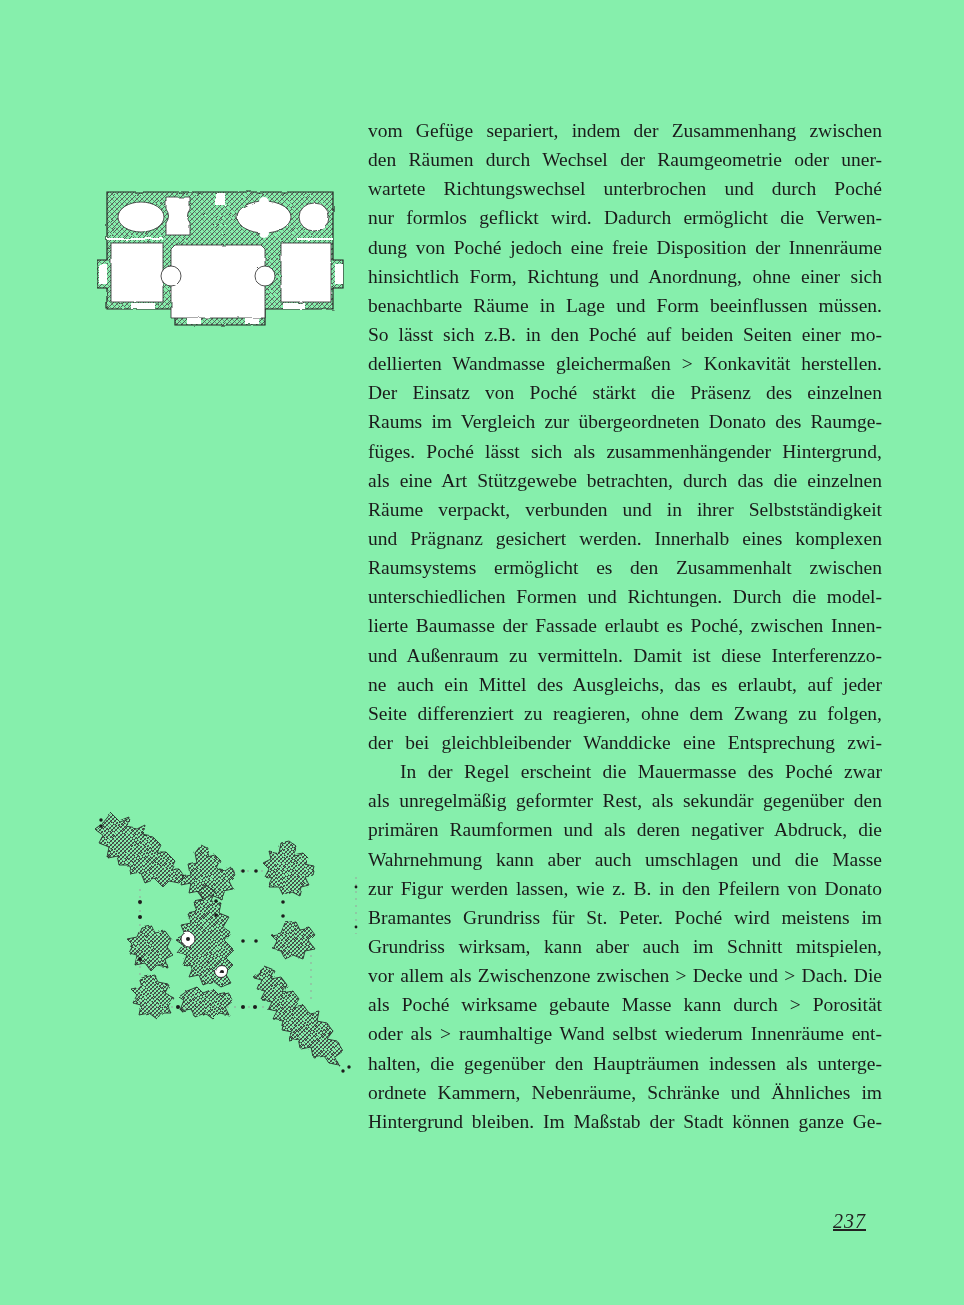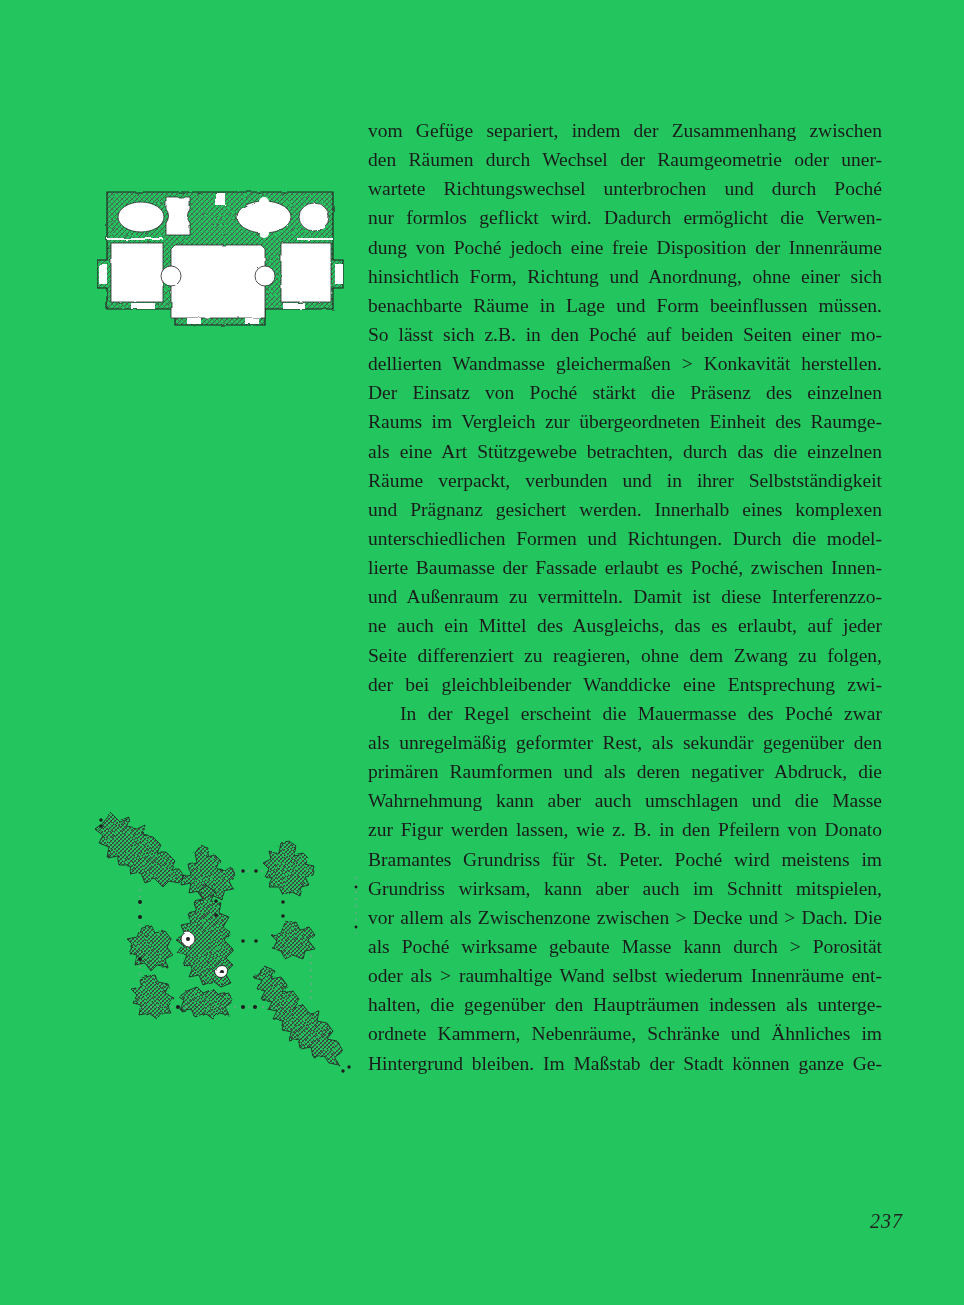--- a/index.html
+++ b/index.html
@@ -1,31 +1,31 @@
 <!DOCTYPE html>
 <html><head>
 <meta charset="utf-8">
 <style>
   html,body{margin:0;padding:0;background:#ffffff;}
   .page{
-    position:relative;width:964px;height:1305px;background:#22c55e;
+    position:relative;width:964px;height:1305px;background:#86efac;
     font-family:"Liberation Serif", serif;color:#1b1b1b;overflow:hidden;
   }
   .figure{position:absolute;}
   .figure svg{display:block;}
   .text-col{position:absolute;left:368px;top:116px;width:514px;}
   .line{
     font-size:19.5px;line-height:29.15px;height:29.15px;overflow:hidden;
     text-align:justify;text-align-last:justify;white-space:normal;
   }
   .line.indent{text-indent:32px;}
   .line.end{text-align:left;text-align-last:left;}
   .pageno{
-    position:absolute;left:389px;top:1210px;width:514px;text-align:right;
-    font-size:20px;font-style:italic;color:#222;letter-spacing:1px;
+    position:absolute;left:352px;top:1210px;width:514px;text-align:right;
+    font-size:20px;font-style:italic;color:#222;letter-spacing:1px;text-decoration:underline;
   }
 </style>
 </head>
 <body>
 
 <div class="page">
 
   <div class="figure" style="left:97px;top:189px;width:248px;height:143px;">
     <svg viewBox="0 0 248 143" width="248" height="143">
       <defs>
@@ -141,24 +141,26 @@
       <div class="line">vom Gefüge separiert, indem der Zusammenhang zwischen</div>
       <div class="line">den Räumen durch Wechsel der Raumgeometrie oder uner-</div>
       <div class="line">wartete Richtungswechsel unterbrochen und durch Poché</div>
       <div class="line">nur formlos geflickt wird. Dadurch ermöglicht die Verwen-</div>
       <div class="line">dung von Poché jedoch eine freie Disposition der Innenräume</div>
       <div class="line">hinsichtlich Form, Richtung und Anordnung, ohne einer sich</div>
       <div class="line">benachbarte Räume in Lage und Form beeinflussen müssen.</div>
       <div class="line">So lässt sich z.B. in den Poché auf beiden Seiten einer mo-</div>
       <div class="line">dellierten Wandmasse gleichermaßen &gt; Konkavität herstellen.</div>
       <div class="line">Der Einsatz von Poché stärkt die Präsenz des einzelnen</div>
-      <div class="line">Raums im Vergleich zur übergeordneten Einheit des Raumge-</div>
+      <div class="line">Raums im Vergleich zur übergeordneten Donato des Raumge-</div>
+      <div class="line">füges. Poché lässt sich als zusammenhängender Hintergrund,</div>
       <div class="line">als eine Art Stützgewebe betrachten, durch das die einzelnen</div>
       <div class="line">Räume verpackt, verbunden und in ihrer Selbstständigkeit</div>
       <div class="line">und Prägnanz gesichert werden. Innerhalb eines komplexen</div>
+      <div class="line">Raumsystems ermöglicht es den Zusammenhalt zwischen</div>
       <div class="line">unterschiedlichen Formen und Richtungen. Durch die model-</div>
       <div class="line">lierte Baumasse der Fassade erlaubt es Poché, zwischen Innen-</div>
       <div class="line">und Außenraum zu vermitteln. Damit ist diese Interferenzzo-</div>
       <div class="line">ne auch ein Mittel des Ausgleichs, das es erlaubt, auf jeder</div>
       <div class="line">Seite differenziert zu reagieren, ohne dem Zwang zu folgen,</div>
       <div class="line">der bei gleichbleibender Wanddicke eine Entsprechung zwi-</div>
       <div class="line indent">In der Regel erscheint die Mauermasse des Poché zwar</div>
       <div class="line">als unregelmäßig geformter Rest, als sekundär gegenüber den</div>
       <div class="line">primären Raumformen und als deren negativer Abdruck, die</div>
       <div class="line">Wahrnehmung kann aber auch umschlagen und die Masse</div>

